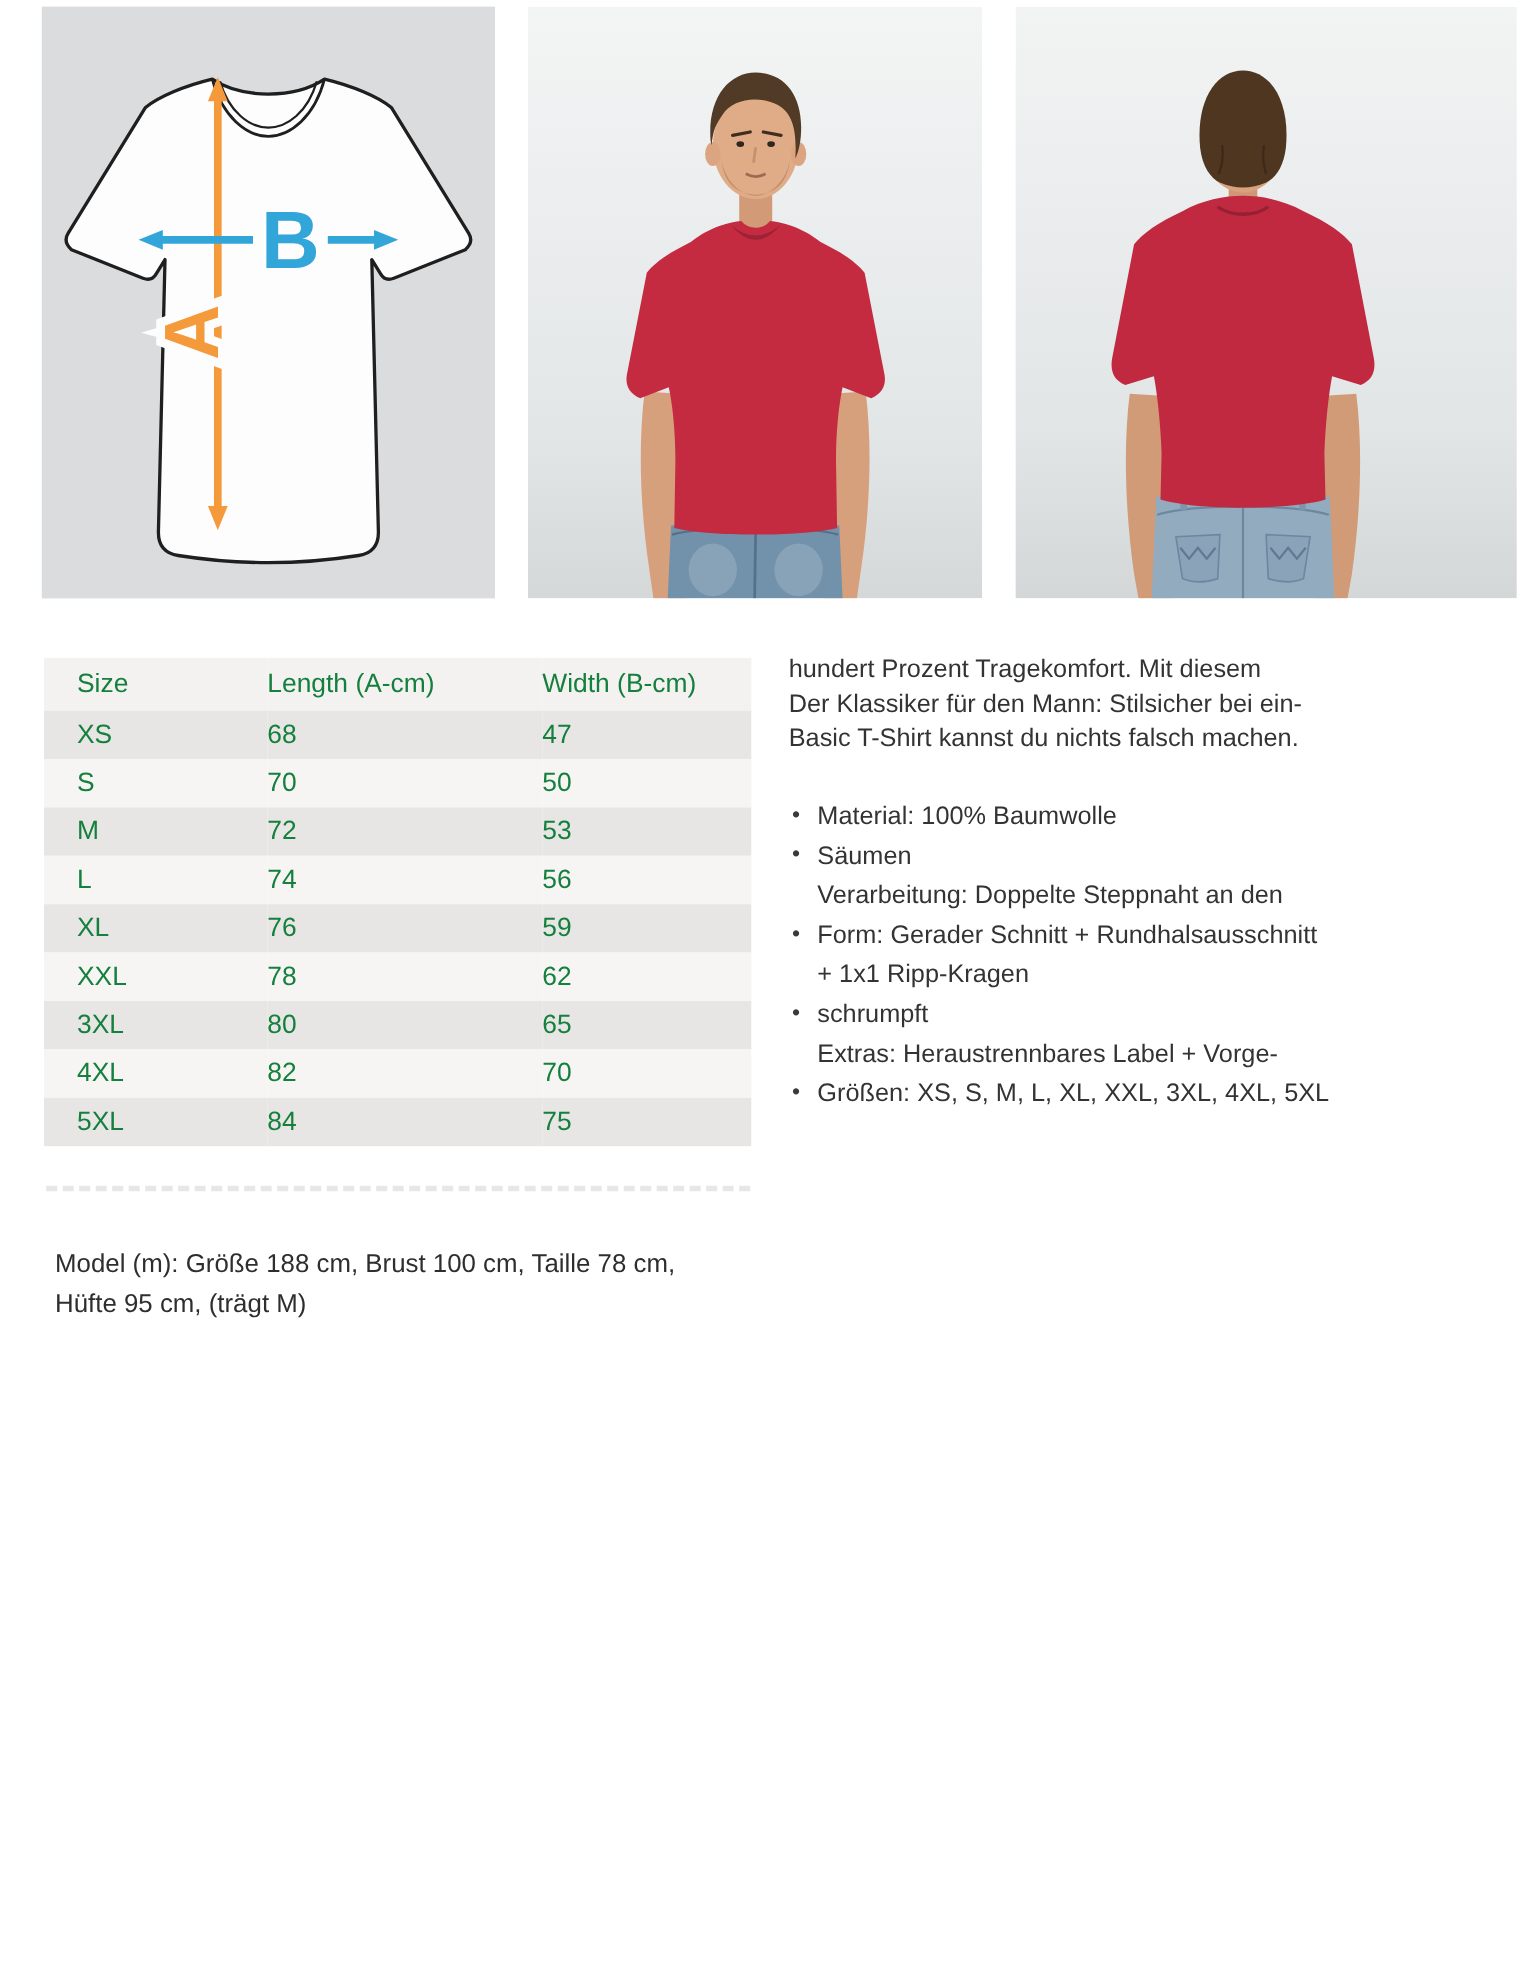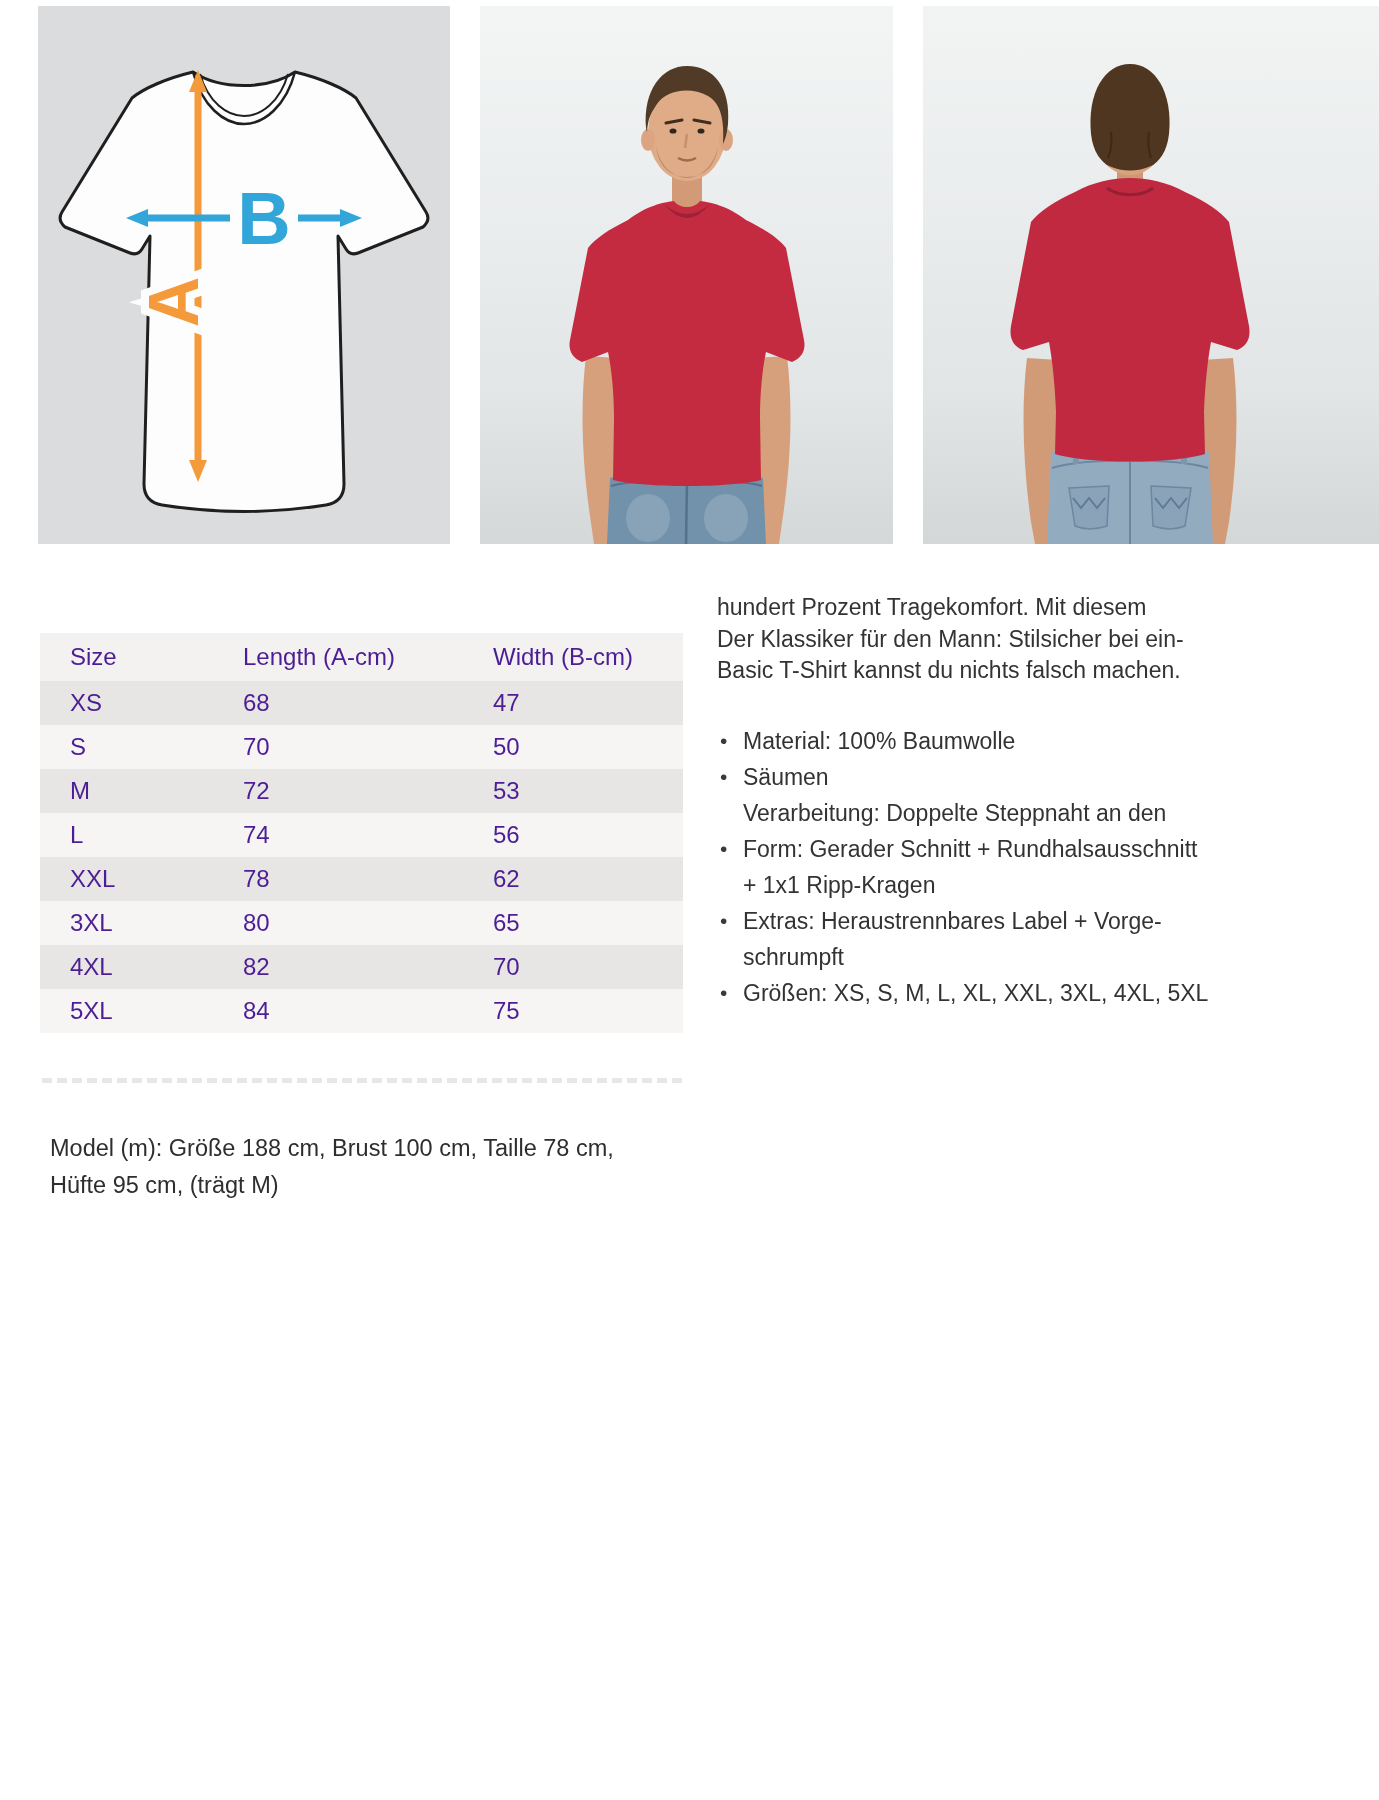--- a/index.html
+++ b/index.html
@@ -11,21 +11,21 @@
   .panel{position:absolute;top:6px;height:538px;overflow:hidden;}
   .panel svg{display:block;width:100%;height:100%;}
   #diagram-panel{left:38px;width:412px;background:#dbdcde;}
   #front-panel{left:480px;width:413px;}
   #back-panel{left:923px;width:456px;}
 
   
   table.size-table{
     position:absolute;left:40px;top:598px;width:643px;
     border-collapse:collapse;table-layout:fixed;
-    font-size:24px;color:#4c1d95;margin-top:35px;
+    font-size:24px;color:#15803d;
   }
   table.size-table col.c1{width:203px;}
   table.size-table col.c2{width:250px;}
   table.size-table col.c3{width:190px;}
   table.size-table th{
     height:48px;font-weight:normal;text-align:left;background:#f3f2f1;padding:0;
   }
   table.size-table td{height:44px;padding:0;}
   table.size-table th:first-child,table.size-table td:first-child{padding-left:30px;}
   table.size-table tbody tr:nth-child(odd) td{background:#e7e6e4;}
@@ -201,20 +201,25 @@
       <td>M</td>
       <td>72</td>
       <td>53</td>
     </tr>
     <tr>
       <td>L</td>
       <td>74</td>
       <td>56</td>
     </tr>
     <tr>
+      <td>XL</td>
+      <td>76</td>
+      <td>59</td>
+    </tr>
+    <tr>
       <td>XXL</td>
       <td>78</td>
       <td>62</td>
     </tr>
     <tr>
       <td>3XL</td>
       <td>80</td>
       <td>65</td>
     </tr>
     <tr>
@@ -244,22 +249,22 @@
     </li>
     <li>
       <div>Säumen</div>
       <div>Verarbeitung: Doppelte Steppnaht an den</div>
     </li>
     <li>
       <div>Form: Gerader Schnitt + Rundhalsausschnitt</div>
       <div>+ 1x1 Ripp-Kragen</div>
     </li>
     <li>
+      <div>schrumpft</div>
       <div>Extras: Heraustrennbares Label + Vorge-</div>
-      <div>schrumpft</div>
     </li>
     <li>
       <div>Größen: XS, S, M, L, XL, XXL, 3XL, 4XL, 5XL</div>
       <div></div>
     </li>
   </ul>
 </div>
 
 <div class="notes">
   <div><span class="bold">Model (m):</span><span> Größe 188 cm, Brust 100 cm, Taille 78 cm, Hüfte 95 cm, (trägt M)</span></div>

